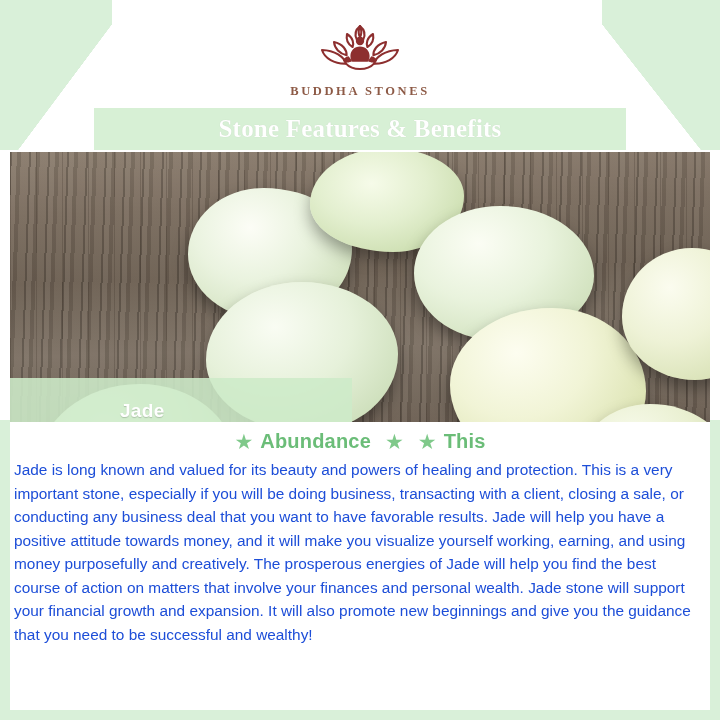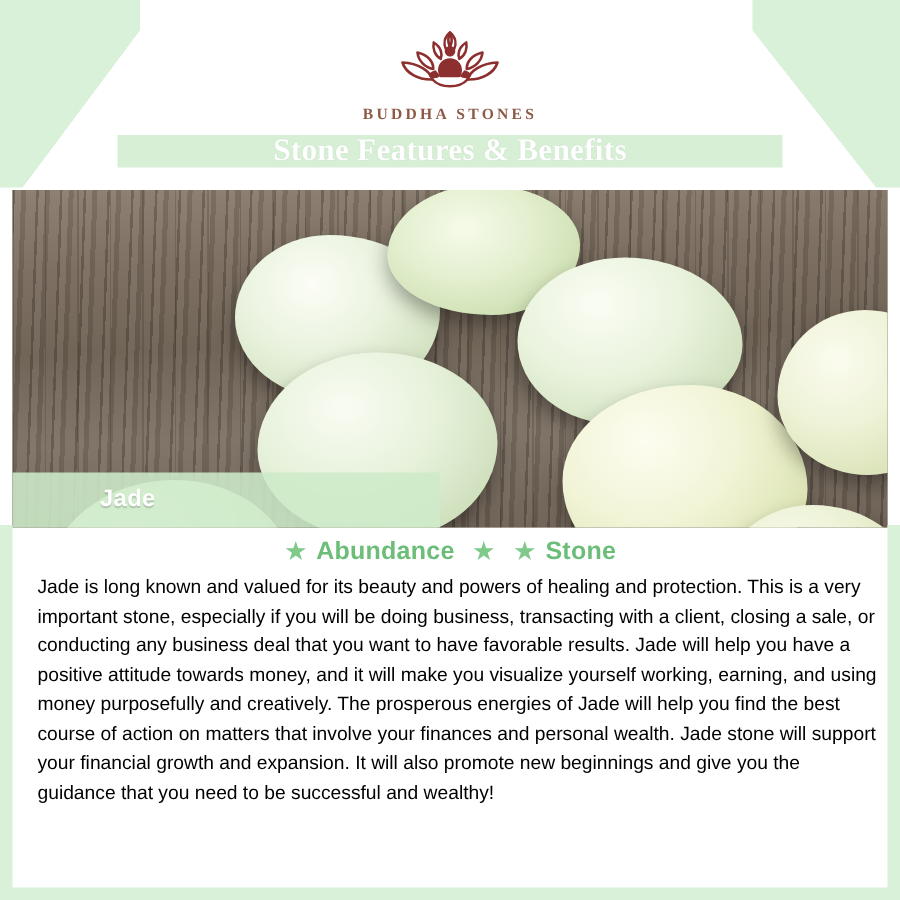--- a/index.html
+++ b/index.html
@@ -36,21 +36,21 @@
     margin-top: 6px;
     font-size: 12.5px; letter-spacing: 2.6px;
     color: #8d5a46; font-weight: 700;
     font-family: "Liberation Serif", serif;
     text-align: center;
   }
 
   
   .title-banner {
     position: absolute; top: 108px; left: 94px; right: 94px;
-    height: 26px;
+    height: 42px;
     background: #d7f0d5;
     display: flex; align-items: center; justify-content: center;
   }
   .title-banner .title-text {
     font-family: "Liberation Serif", serif;
     font-size: 25px; font-weight: 700; color: #ffffff;
     letter-spacing: .2px;
     text-shadow: 0 0 1px rgba(0,0,0,.12);
   }
 
@@ -82,21 +82,21 @@
   .stone {
     position: absolute;
     border-radius: 50%;
     box-shadow: 0 8px 16px rgba(0,0,0,.35);
   }
 
   
   .label-strip {
     position: absolute; top: 378px; left: 10px; width: 342px; height: 44px;
     background: rgba(205,235,200,.88);
-    display: flex; align-items: center;
+    display: flex; align-items: flex-end; padding-left: 40px;
   }
   .label-strip .stone-name {
     margin-left: 70px;
     color: #ffffff; font-weight: 700; font-size: 19px;
     letter-spacing: .3px;
     text-shadow: 0 1px 1px rgba(0,0,0,.18);
   }
 
   
   .keywords {
@@ -106,23 +106,22 @@
   .kw { display: flex; align-items: center; gap: 7px; }
   .kw .star { color: #7fc98a; font-size: 21px; line-height: 1; }
   .kw .kw-label {
     font-size: 20px; font-weight: 700; color: #6bbd78;
     letter-spacing: .2px;
   }
 
   
   .body-copy {
     position: absolute; top: 458px; left: 14px; right: 14px;
-    font-size: 15.4px; line-height: 1.53; color: #000000;
+    font-size: 15.4px; line-height: 1.53; color: #1d4ed8;
     text-align: left;
-    margin-left: 16px;
   }
 
   
   .frame-bottom {
     position: absolute; left: 0; right: 0; bottom: 0; height: 10px;
     background: #d9f0d9;
   }
   .frame-left {
     position: absolute; left: 0; top: 420px; bottom: 0; width: 10px;
     background: #d9f0d9;
@@ -202,21 +201,21 @@
   <div class="keywords">
     <div class="kw">
       <span class="star">★</span>
       <span class="kw-label">Abundance</span>
     </div>
     <div class="kw">
       <span class="star">★</span>
     </div>
     <div class="kw">
       <span class="star">★</span>
-      <span class="kw-label">Stone</span>
+      <span class="kw-label">This</span>
     </div>
   </div>
 
   <p class="body-copy">Jade is long known and valued for its beauty and powers of healing and protection. This is a very important stone, especially if you will be doing business, transacting with a client, closing a sale, or conducting any business deal that you want to have favorable results. Jade will help you have a positive attitude towards money, and it will make you visualize yourself working, earning, and using money purposefully and creatively. The prosperous energies of Jade will help you find the best course of action on matters that involve your finances and personal wealth. Jade stone will support your financial growth and expansion. It will also promote new beginnings and give you the guidance that you need to be successful and wealthy!</p>
 
   <div class="frame-left"></div>
   <div class="frame-right"></div>
   <div class="frame-bottom"></div>
 </div>
 

